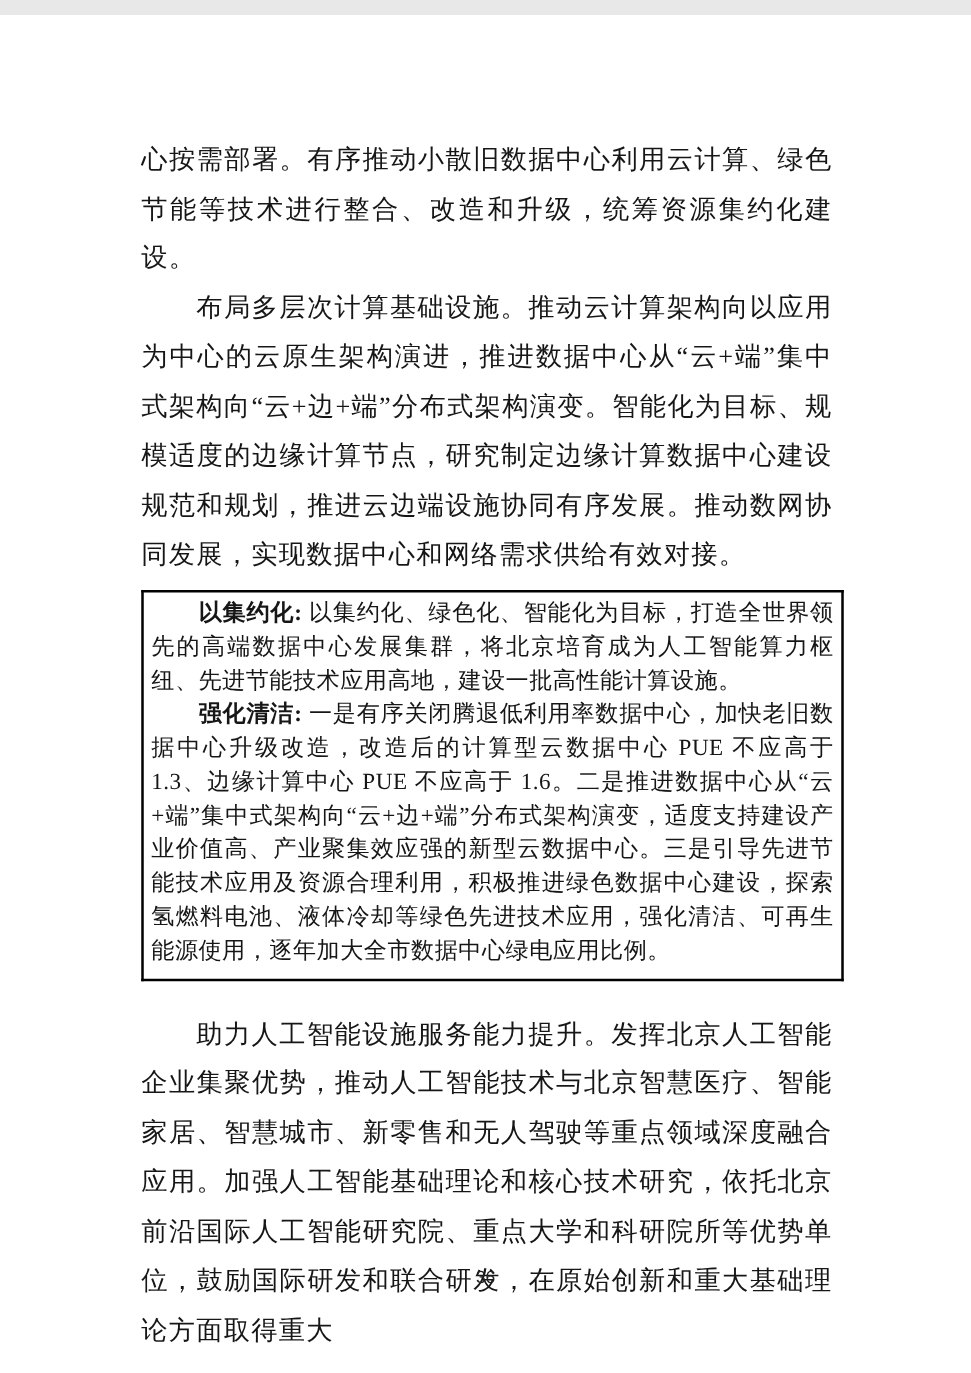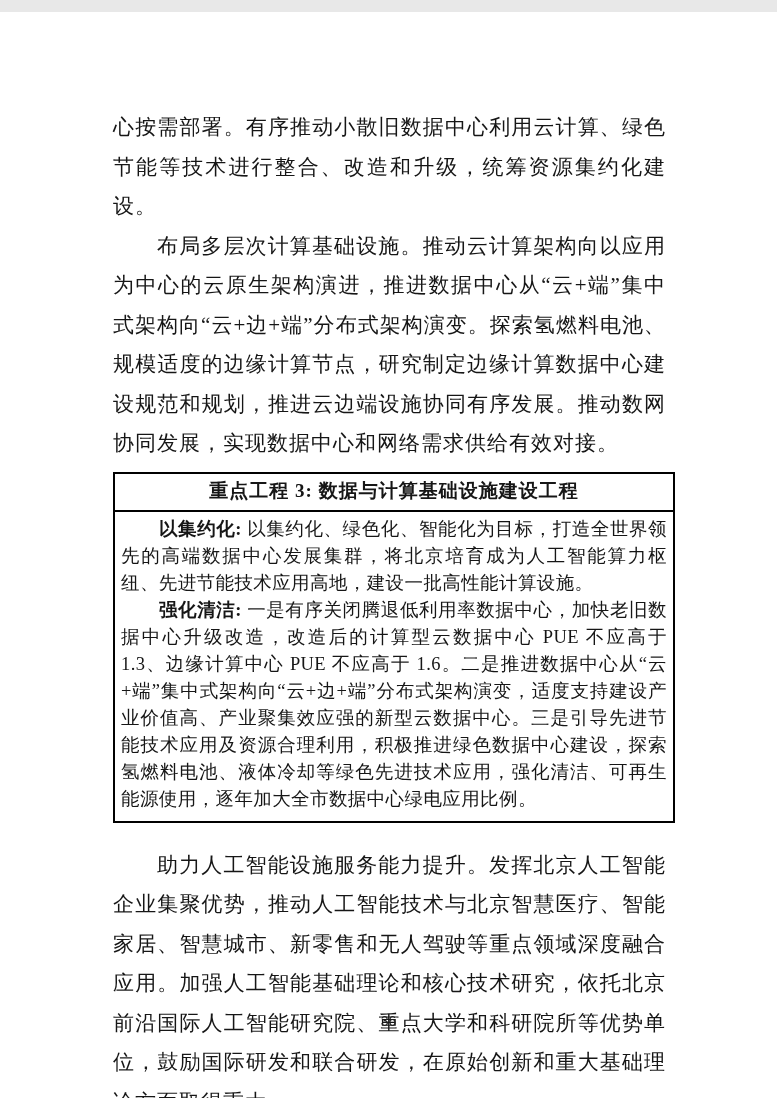--- a/index.html
+++ b/index.html
@@ -68,27 +68,24 @@
   }
 </style>
 </head>
 <body>
 
 <div class="page">
   <div class="content">
 
     <p class="body-para">心按需部署。有序推动小散旧数据中心利用云计算、绿色节能等技术进行整合、改造和升级，统筹资源集约化建设。</p>
 
-    <p class="body-para indent2">布局多层次计算基础设施。推动云计算架构向以应用为中心的云原生架构演进，推进数据中心从“云+端”集中式架构向“云+边+端”分布式架构演变。探索氢燃料电池、规模适度的边缘计算节点，研究制定边缘计算数据中心建设规范和规划，推进云边端设施协同有序发展。推动数网协同发展，实现数据中心和网络需求供给有效对接。</p>
+    <p class="body-para indent2">布局多层次计算基础设施。推动云计算架构向以应用为中心的云原生架构演进，推进数据中心从“云+端”集中式架构向“云+边+端”分布式架构演变。智能化为目标、规模适度的边缘计算节点，研究制定边缘计算数据中心建设规范和规划，推进云边端设施协同有序发展。推动数网协同发展，实现数据中心和网络需求供给有效对接。</p>
 
     <table class="project-box">
       <tbody>
-        <tr>
-          <th>重点工程 3: 数据与计算基础设施建设工程</th>
-        </tr>
         <tr>
           <td>
             <p class="box-para"><span class="box-label">以集约化: </span><span>以集约化、绿色化、智能化为目标，打造全世界领先的高端数据中心发展集群，将北京培育成为人工智能算力枢纽、先进节能技术应用高地，建设一批高性能计算设施。</span></p>
             <p class="box-para"><span class="box-label">强化清洁: </span><span>一是有序关闭腾退低利用率数据中心，加快老旧数据中心升级改造，改造后的计算型云数据中心 PUE 不应高于 1.3、边缘计算中心 PUE 不应高于 1.6。二是推进数据中心从“云+端”集中式架构向“云+边+端”分布式架构演变，适度支持建设产业价值高、产业聚集效应强的新型云数据中心。三是引导先进节能技术应用及资源合理利用，积极推进绿色数据中心建设，探索氢燃料电池、液体冷却等绿色先进技术应用，强化清洁、可再生能源使用，逐年加大全市数据中心绿电应用比例。</span></p>
           </td>
         </tr>
       </tbody>
     </table>
 
     <p class="body-para indent2">助力人工智能设施服务能力提升。发挥北京人工智能企业集聚优势，推动人工智能技术与北京智慧医疗、智能家居、智慧城市、新零售和无人驾驶等重点领域深度融合应用。加强人工智能基础理论和核心技术研究，依托北京前沿国际人工智能研究院、重点大学和科研院所等优势单位，鼓励国际研发和联合研发，在原始创新和重大基础理论方面取得重大</p>

